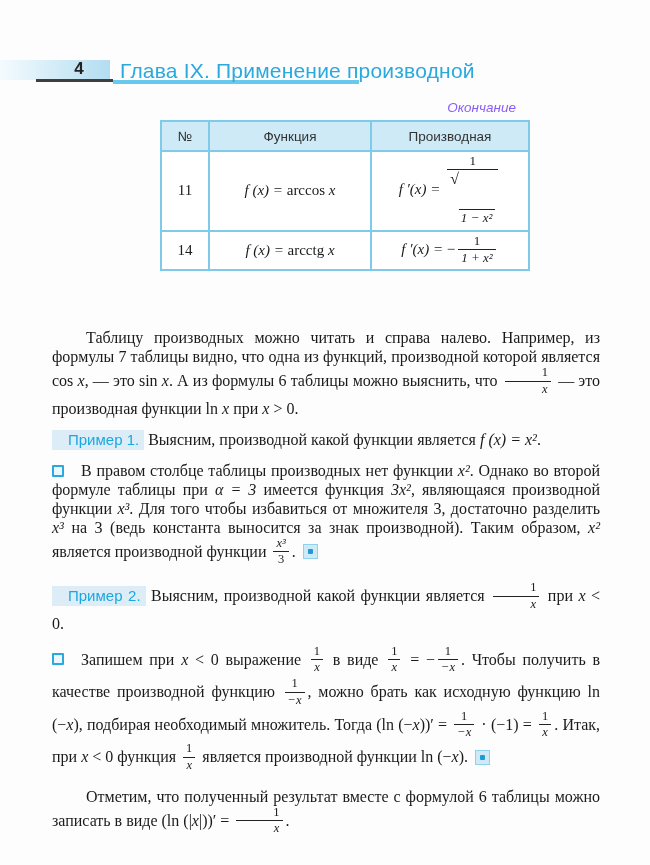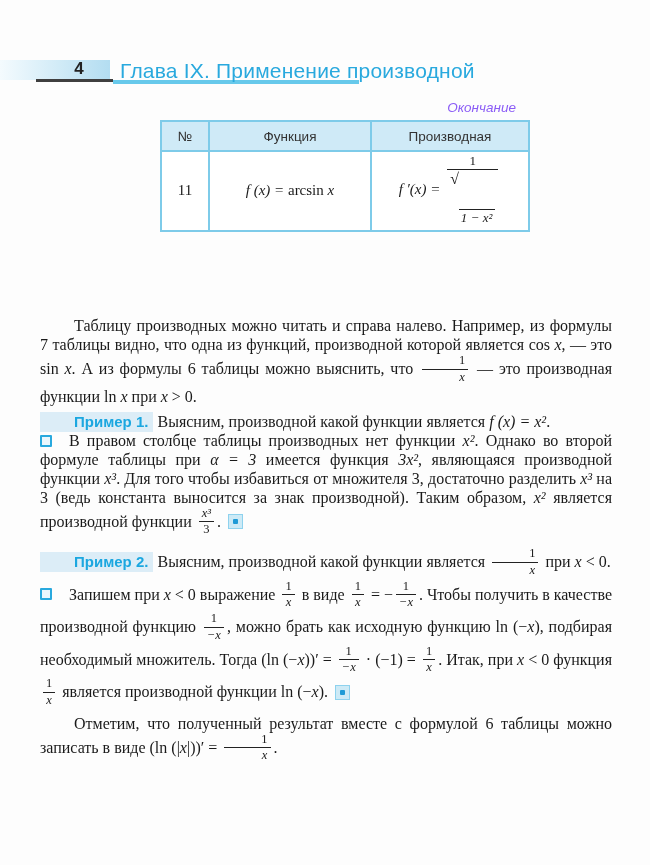--- a/index.html
+++ b/index.html
@@ -36,25 +36,25 @@
   .frac .num{display:block;border-bottom:1px solid #222;padding:0 3px 1px;}
   .frac .den{display:block;padding:1px 3px 0;}
   table.deriv .frac{font-size:13px;}
   .sqrtwrap{display:inline-flex;align-items:flex-start;}
   .rt{line-height:0.95;font-size:1.22em;}
   .rtbody{border-top:1px solid #222;padding:1px 3px 0 2px;margin-top:38px;}
 
   
   .content{position:absolute;left:40px;top:316px;width:572px;
     font-size:16px;line-height:19px;text-align:justify;}
-  .para{margin:0;}
+  .para{margin:12px;}
   .indent{text-indent:34px;}
   .mt4{margin-top:4px;} .mt6{margin-top:6px;} .mt8{margin-top:8px;}
-  .example-label{font-family:"Liberation Sans",sans-serif;font-weight:bold;font-size:15px;
-    color:#1ba7e0;background:#dcedf7;padding:1px 5px 2px 34px;margin-left:-34px;}
+  .example-label{font-family:"Liberation Sans",sans-serif;font-weight:normal;font-size:15px;
+    color:#1ba7e0;background:#dcedf7;padding:1px 5px 2px 16px;margin-left:-34px;}
   .icon-open{display:inline-block;width:8px;height:8px;border:2.5px solid #29a9de;
     background:#eaf7fd;border-radius:1px;margin-right:17px;vertical-align:-1px;}
   .icon-end{display:inline-block;width:13px;height:13px;background:#cdeaf6;
     border:1px solid #8ed2ee;vertical-align:middle;position:relative;margin-left:3px;top:-1px;}
   .icon-end-dot{position:absolute;left:4px;top:4px;width:5px;height:5px;
     background:#1f9ad6;border-radius:1px;display:block;}
 </style>
 </head>
 <body>
 
@@ -72,25 +72,30 @@
     <thead>
       <tr>
         <th class="col-n">№</th>
         <th class="col-f">Функция</th>
         <th class="col-d">Производная</th>
       </tr>
     </thead>
     <tbody>
       <tr class="row-tall">
         <td>11</td>
-        <td><span class="mi">f (x) = </span><span class="tx">arcsin </span><span class="mi">x</span></td>
+        <td><span class="mi">f (x) = </span><span class="tx">arccos </span><span class="mi">x</span></td>
         <td><span class="mi">f ′(x) = </span><span class="tx"></span><span class="frac"><span class="num">1</span><span class="den"><span class="sqrtwrap">
                   <span class="rt">√</span>
                   <span class="rtbody mi">1 − x²</span>
                 </span></span></span></td>
+      </tr>
+      <tr class="row-short">
+        <td>14</td>
+        <td><span class="mi">f (x) = </span><span class="tx">arcctg </span><span class="mi">x</span></td>
+        <td><span class="mi">f ′(x) = </span><span class="tx">−</span><span class="frac"><span class="num">1</span><span class="den mi">1 + x²</span></span></td>
       </tr>
     </tbody>
   </table>
 
   <main class="content">
     <p class="para indent"><span class="tx">Таблицу производных можно читать и справа налево. Например, из формулы 7 таблицы видно, что одна из функций, производной которой является </span><span class="tx">cos </span><span class="mi">x</span><span class="tx">, — это </span><span class="tx">sin </span><span class="mi">x</span><span class="tx">. А из формулы 6 таблицы можно выяснить, что </span><span class="frac"><span class="num"><span class="tx">1</span></span><span class="den"><span class="mi">x</span></span></span><span class="tx"> — это производная функции </span><span class="tx">ln </span><span class="mi">x</span><span class="tx"> при </span><span class="mi">x</span><span class="tx"> &gt; 0.</span></p>
     <p class="para indent mt6"><span class="example-label">Пример 1.</span><span class="tx"> Выясним, производной какой функции является </span><span class="mi">f (x) = x²</span><span class="tx">.</span></p>
     <p class="para"><span class="icon-open"></span><span class="tx">В правом столбце таблицы производных нет функции </span><span class="mi">x²</span><span class="tx">. Однако во второй формуле таблицы при </span><span class="mi">α = 3</span><span class="tx"> имеется функция </span><span class="mi">3x²</span><span class="tx">, являющаяся производной функции </span><span class="mi">x³</span><span class="tx">. Для того чтобы избавиться от множителя 3, достаточно разделить </span><span class="mi">x³</span><span class="tx"> на 3 (ведь константа выносится за знак производной). Таким образом, </span><span class="mi">x²</span><span class="tx"> является производной функции </span><span class="frac"><span class="num"><span class="mi">x³</span></span><span class="den"><span class="tx">3</span></span></span><span class="tx">. </span><span class="icon-end"><span class="icon-end-dot"></span></span></p>
     <p class="para indent mt8"><span class="example-label">Пример 2.</span><span class="tx"> Выясним, производной какой функции является </span><span class="frac"><span class="num"><span class="tx">1</span></span><span class="den"><span class="mi">x</span></span></span><span class="tx"> при </span><span class="mi">x</span><span class="tx"> &lt; 0.</span></p>
     <p class="para"><span class="icon-open"></span><span class="tx">Запишем при </span><span class="mi">x</span><span class="tx"> &lt; 0 выражение </span><span class="frac"><span class="num"><span class="tx">1</span></span><span class="den"><span class="mi">x</span></span></span><span class="tx"> в виде </span><span class="frac"><span class="num"><span class="tx">1</span></span><span class="den"><span class="mi">x</span></span></span><span class="tx"> = −</span><span class="frac"><span class="num"><span class="tx">1</span></span><span class="den"><span class="mi">−x</span></span></span><span class="tx">. Чтобы получить в качестве производной функцию </span><span class="frac"><span class="num"><span class="tx">1</span></span><span class="den"><span class="mi">−x</span></span></span><span class="tx">, можно брать как исходную функцию ln (−</span><span class="mi">x</span><span class="tx">), подбирая необходимый множитель. Тогда (ln (−</span><span class="mi">x</span><span class="tx">))′ = </span><span class="frac"><span class="num"><span class="tx">1</span></span><span class="den"><span class="mi">−x</span></span></span><span class="tx"> · (−1) = </span><span class="frac"><span class="num"><span class="tx">1</span></span><span class="den"><span class="mi">x</span></span></span><span class="tx">. Итак, при </span><span class="mi">x</span><span class="tx"> &lt; 0 функция </span><span class="frac"><span class="num"><span class="tx">1</span></span><span class="den"><span class="mi">x</span></span></span><span class="tx"> является производной функции ln (−</span><span class="mi">x</span><span class="tx">). </span><span class="icon-end"><span class="icon-end-dot"></span></span></p>

